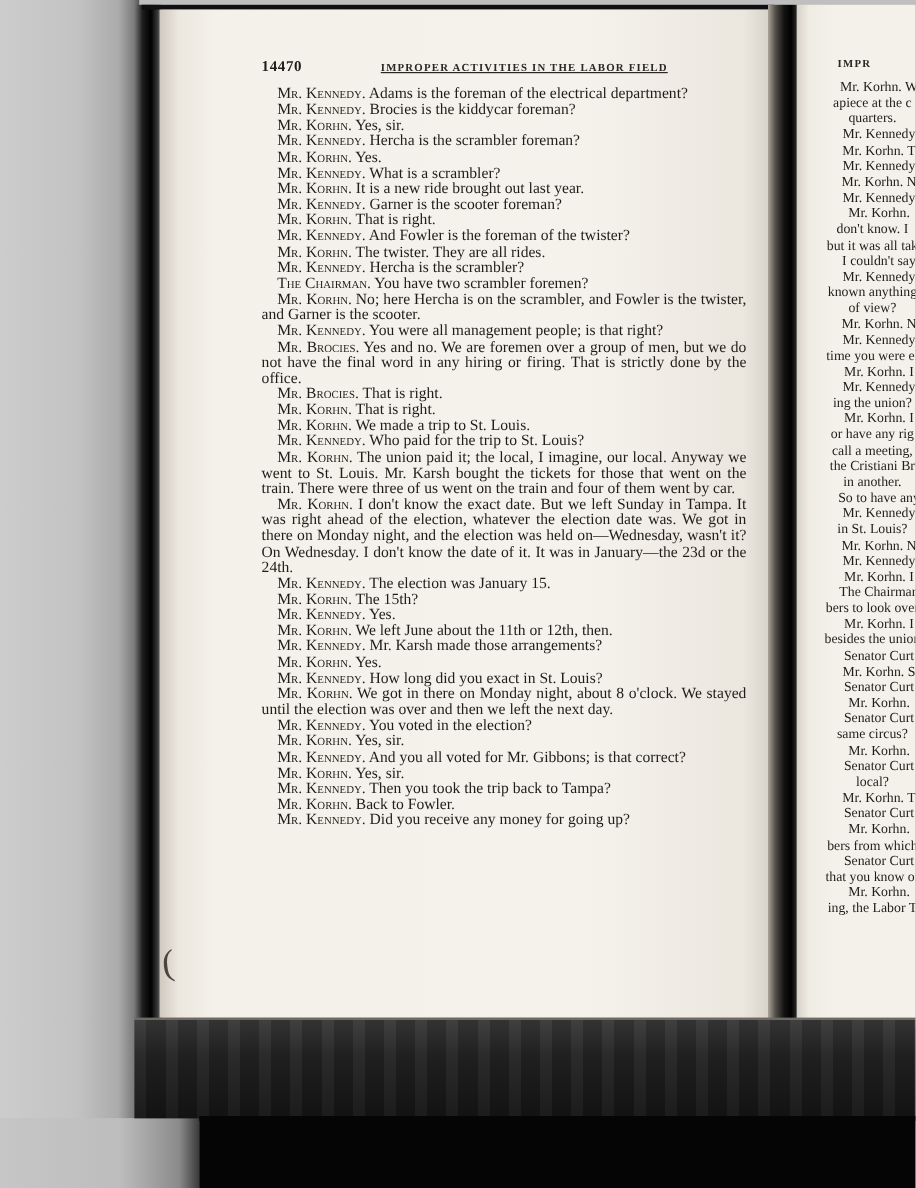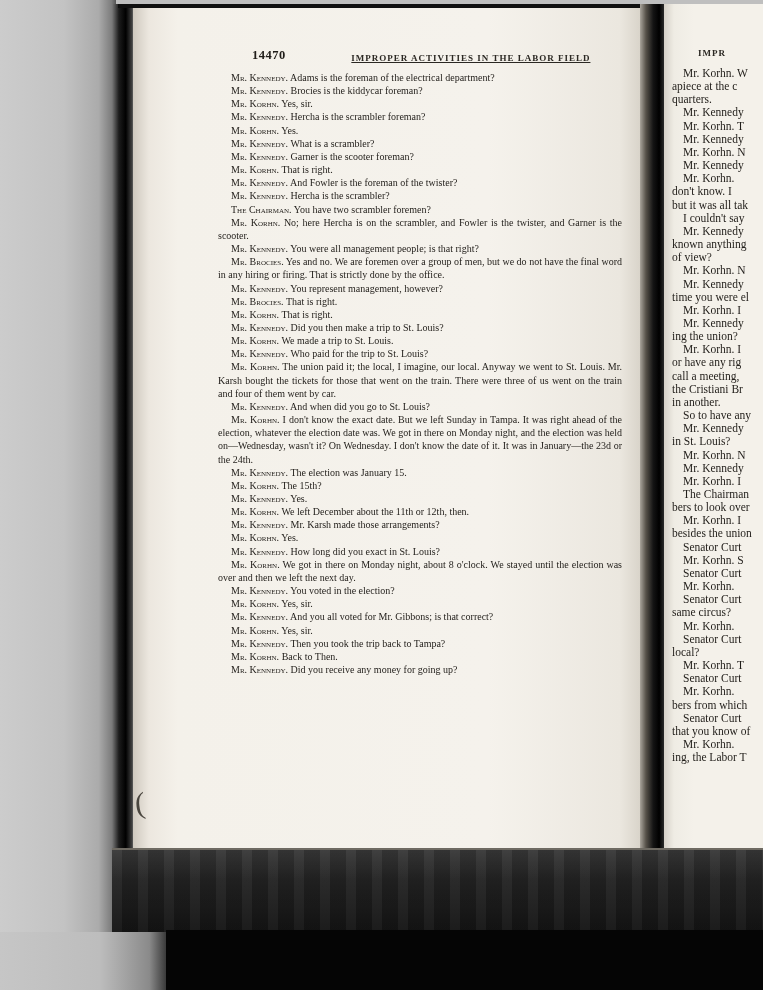--- a/index.html
+++ b/index.html
@@ -28,37 +28,37 @@
   }
 
   
   .page-left {
     left: 133px; top: 8px; width: 507px; height: 840px;
     background: linear-gradient(to right, #cfc9bf 0px, #ece7df 16px, #f4f1ea 45px, #f5f2ec 70%, #ebe7df 96%, #d9d4ca 100%);
     color: #201d19;
   }
   .page-head {
     position: absolute; left: 85px; top: 40px; width: 404px;
-    display: flex; align-items: flex-end; margin-left: 34px;
+    display: flex; align-items: center;
   }
   .pagenum {
     font-weight: bold; font-size: 12.5px; letter-spacing: 0.5px;
   }
   .running-head {
     flex: 1; text-align: center;
     font-weight: bold; font-size: 9px; letter-spacing: 1px;
     color: #2b2823;
     text-decoration: underline;
   }
   .transcript {
     position: absolute; left: 85px; top: 63px; width: 404px;
   }
   .tline {
     margin: 0;
-    font-size: 10px; line-height: 13.15px;
+    font-size: 13px; line-height: 13.15px;
     text-indent: 13px;
     text-align: justify;
   }
   .spk { font-variant: small-caps; }
 
   .pen-mark {
     left: 2px; top: 778px;
     font-size: 30px; color: #4a463f;
     transform: rotate(-6deg);
     font-family: "Liberation Serif", serif;
@@ -67,21 +67,21 @@
   
   .gutter {
     left: 640px; top: 4px; width: 24px; height: 986px;
     background: linear-gradient(to right, #aaa59c 0%, #565149 25%, #141414 55%, #000 80%, #2a2a2a 100%);
   }
 
   
   .page-right {
     left: 664px; top: 4px; width: 99px; height: 852px;
     background: linear-gradient(to right, #d6d1c8 0%, #efece4 10px, #f4f1ea 30px, #f4f1ea 100%);
-    color: #201d19; overflow: hidden;
+    color: #201d19; overflow: hidden; text-align: center;
   }
   .right-head {
     position: absolute; left: 34px; top: 44px;
     font-weight: bold; font-size: 9px; letter-spacing: 1px;
     white-space: nowrap; color: #2b2823;
   }
   .right-lines {
     position: absolute; left: 8px; top: 63px; width: 110px;
   }
   .rline {
@@ -119,51 +119,50 @@
     <span class="pagenum">14470</span>
     <span class="running-head">IMPROPER ACTIVITIES IN THE LABOR FIELD</span>
   </div>
   <div class="transcript">
       <p class="tline"><span class="spk">Mr. Kennedy.</span><span class="utt"> Adams is the foreman of the electrical department?</span></p>
       <p class="tline"><span class="spk">Mr. Kennedy.</span><span class="utt"> Brocies is the kiddycar foreman?</span></p>
       <p class="tline"><span class="spk">Mr. Korhn.</span><span class="utt"> Yes, sir.</span></p>
       <p class="tline"><span class="spk">Mr. Kennedy.</span><span class="utt"> Hercha is the scrambler foreman?</span></p>
       <p class="tline"><span class="spk">Mr. Korhn.</span><span class="utt"> Yes.</span></p>
       <p class="tline"><span class="spk">Mr. Kennedy.</span><span class="utt"> What is a scrambler?</span></p>
+      <p class="tline"><span class="spk">Mr. Korhn.</span><span class="utt"> It is a new ride brought out last year.</span></p>
       <p class="tline"><span class="spk">Mr. Kennedy.</span><span class="utt"> Garner is the scooter foreman?</span></p>
       <p class="tline"><span class="spk">Mr. Korhn.</span><span class="utt"> That is right.</span></p>
       <p class="tline"><span class="spk">Mr. Kennedy.</span><span class="utt"> And Fowler is the foreman of the twister?</span></p>
+      <p class="tline"><span class="spk">Mr. Korhn.</span><span class="utt"> The twister. They are all rides.</span></p>
       <p class="tline"><span class="spk">Mr. Kennedy.</span><span class="utt"> Hercha is the scrambler?</span></p>
       <p class="tline"><span class="spk">The Chairman.</span><span class="utt"> You have two scrambler foremen?</span></p>
       <p class="tline"><span class="spk">Mr. Korhn.</span><span class="utt"> No; here Hercha is on the scrambler, and Fowler is the twister, and Garner is the scooter.</span></p>
       <p class="tline"><span class="spk">Mr. Kennedy.</span><span class="utt"> You were all management people; is that right?</span></p>
       <p class="tline"><span class="spk">Mr. Brocies.</span><span class="utt"> Yes and no. We are foremen over a group of men, but we do not have the final word in any hiring or firing. That is strictly done by the office.</span></p>
-      <p class="tline"><span class="spk">Mr. Kennedy.</span><span class="utt"> You represent management, however?</span></p>
       <p class="tline"><span class="spk">Mr. Brocies.</span><span class="utt"> That is right.</span></p>
       <p class="tline"><span class="spk">Mr. Korhn.</span><span class="utt"> That is right.</span></p>
-      <p class="tline"><span class="spk">Mr. Kennedy.</span><span class="utt"> Did you then make a trip to St. Louis?</span></p>
       <p class="tline"><span class="spk">Mr. Korhn.</span><span class="utt"> We made a trip to St. Louis.</span></p>
       <p class="tline"><span class="spk">Mr. Kennedy.</span><span class="utt"> Who paid for the trip to St. Louis?</span></p>
       <p class="tline"><span class="spk">Mr. Korhn.</span><span class="utt"> The union paid it; the local, I imagine, our local. Anyway we went to St. Louis. Mr. Karsh bought the tickets for those that went on the train. There were three of us went on the train and four of them went by car.</span></p>
-      <p class="tline"><span class="spk">Mr. Kennedy.</span><span class="utt"> And when did you go to St. Louis?</span></p>
       <p class="tline"><span class="spk">Mr. Korhn.</span><span class="utt"> I don't know the exact date. But we left Sunday in Tampa. It was right ahead of the election, whatever the election date was. We got in there on Monday night, and the election was held on—Wednesday, wasn't it? On Wednesday. I don't know the date of it. It was in January—the 23d or the 24th.</span></p>
       <p class="tline"><span class="spk">Mr. Kennedy.</span><span class="utt"> The election was January 15.</span></p>
       <p class="tline"><span class="spk">Mr. Korhn.</span><span class="utt"> The 15th?</span></p>
       <p class="tline"><span class="spk">Mr. Kennedy.</span><span class="utt"> Yes.</span></p>
-      <p class="tline"><span class="spk">Mr. Korhn.</span><span class="utt"> We left December about the 11th or 12th, then.</span></p>
+      <p class="tline"><span class="spk">Mr. Korhn.</span><span class="utt"> We left June about the 11th or 12th, then.</span></p>
       <p class="tline"><span class="spk">Mr. Kennedy.</span><span class="utt"> Mr. Karsh made those arrangements?</span></p>
       <p class="tline"><span class="spk">Mr. Korhn.</span><span class="utt"> Yes.</span></p>
       <p class="tline"><span class="spk">Mr. Kennedy.</span><span class="utt"> How long did you exact in St. Louis?</span></p>
       <p class="tline"><span class="spk">Mr. Korhn.</span><span class="utt"> We got in there on Monday night, about 8 o'clock. We stayed until the election was over and then we left the next day.</span></p>
       <p class="tline"><span class="spk">Mr. Kennedy.</span><span class="utt"> You voted in the election?</span></p>
       <p class="tline"><span class="spk">Mr. Korhn.</span><span class="utt"> Yes, sir.</span></p>
       <p class="tline"><span class="spk">Mr. Kennedy.</span><span class="utt"> And you all voted for Mr. Gibbons; is that correct?</span></p>
       <p class="tline"><span class="spk">Mr. Korhn.</span><span class="utt"> Yes, sir.</span></p>
       <p class="tline"><span class="spk">Mr. Kennedy.</span><span class="utt"> Then you took the trip back to Tampa?</span></p>
-      <p class="tline"><span class="spk">Mr. Korhn.</span><span class="utt"> Back to Then.</span></p>
+      <p class="tline"><span class="spk">Mr. Korhn.</span><span class="utt"> Back to Fowler.</span></p>
       <p class="tline"><span class="spk">Mr. Kennedy.</span><span class="utt"> Did you receive any money for going up?</span></p>
     </div>
   <div class="abs pen-mark">(</div>
 </div>
 
 <div class="abs gutter"></div>
 
 <div class="abs page-right">
   <div class="right-head">IMPR</div>
   <div class="right-lines">

